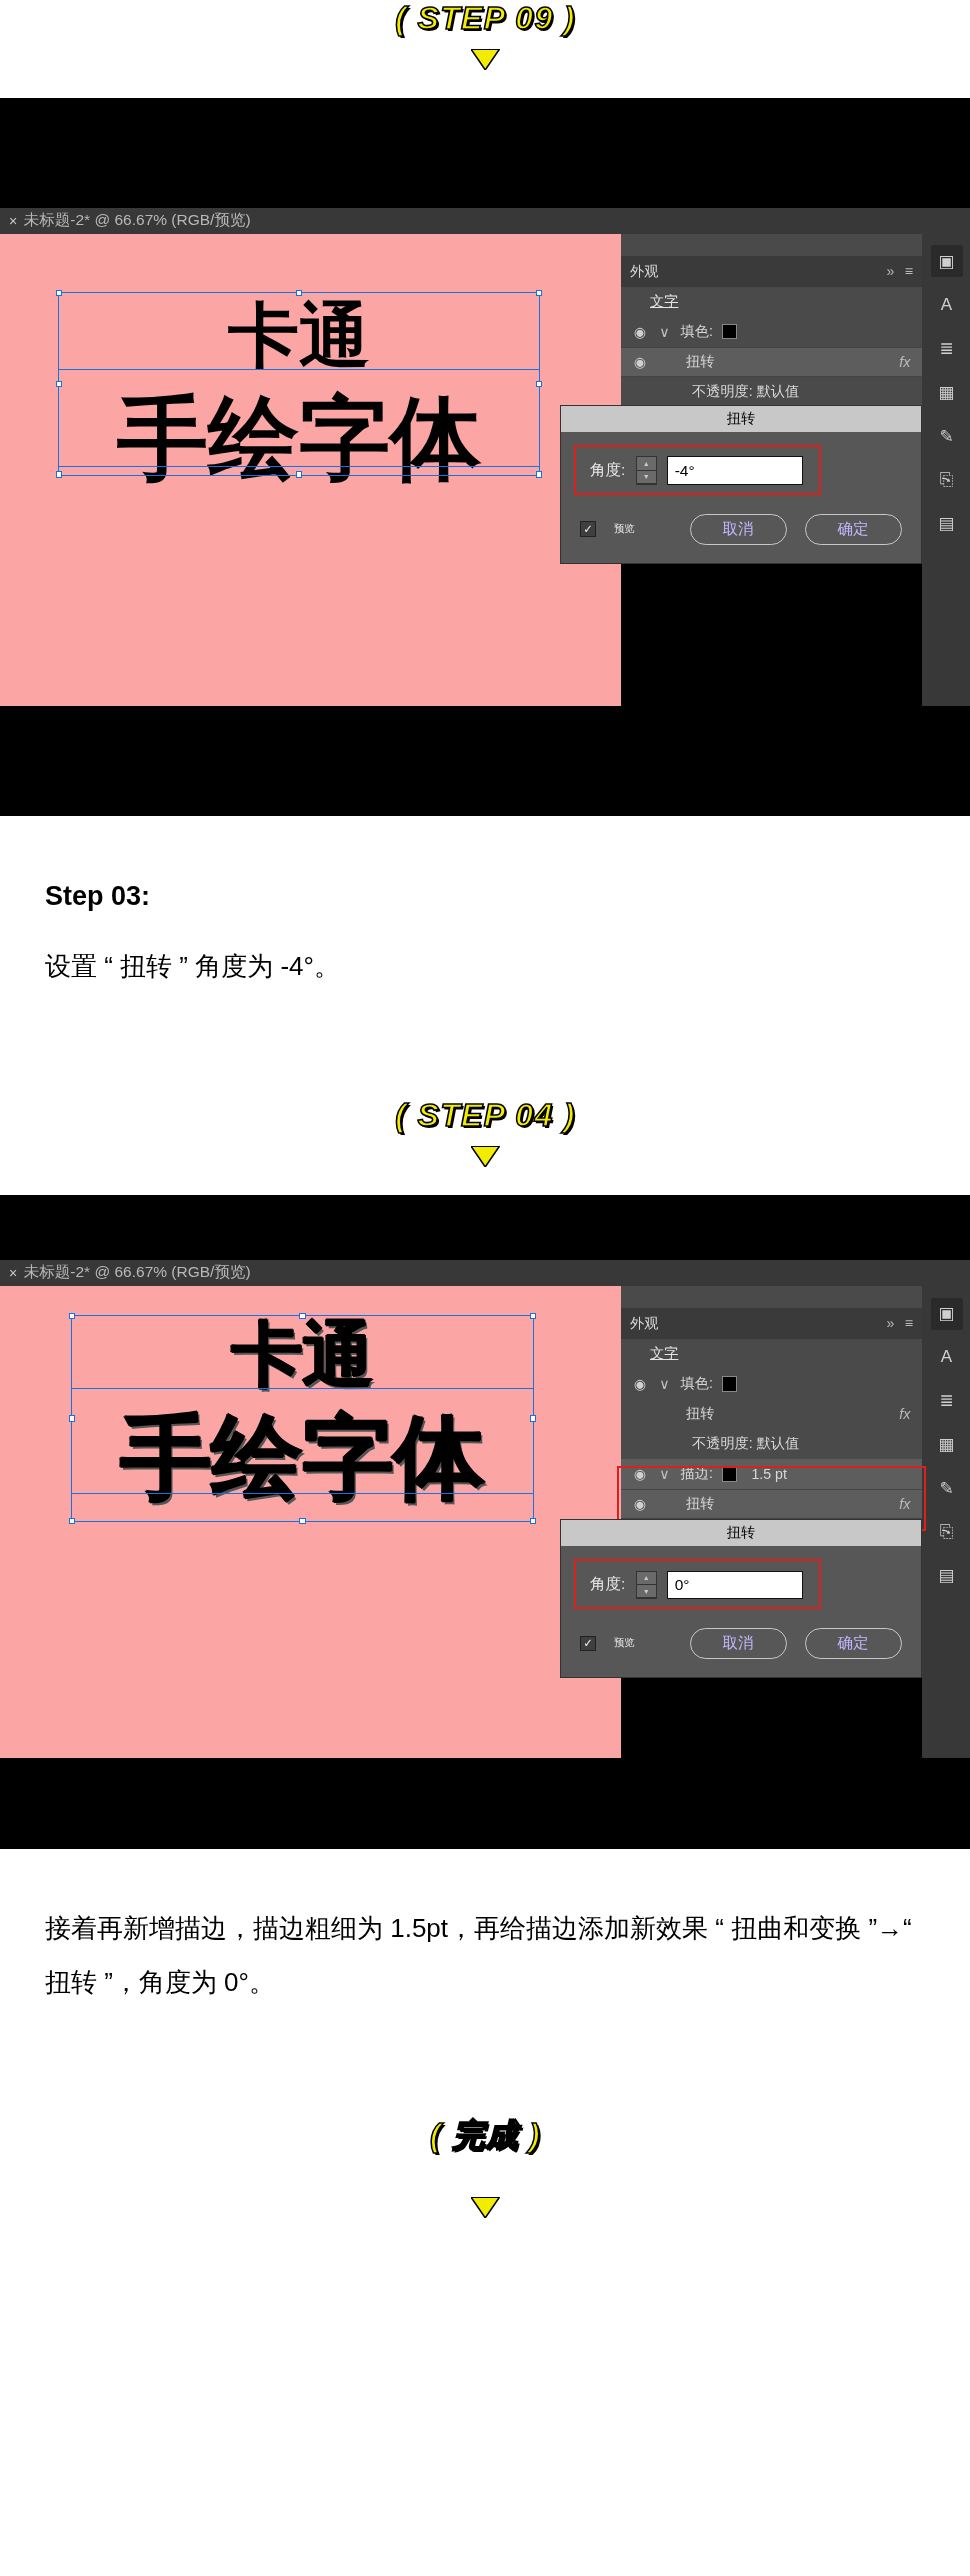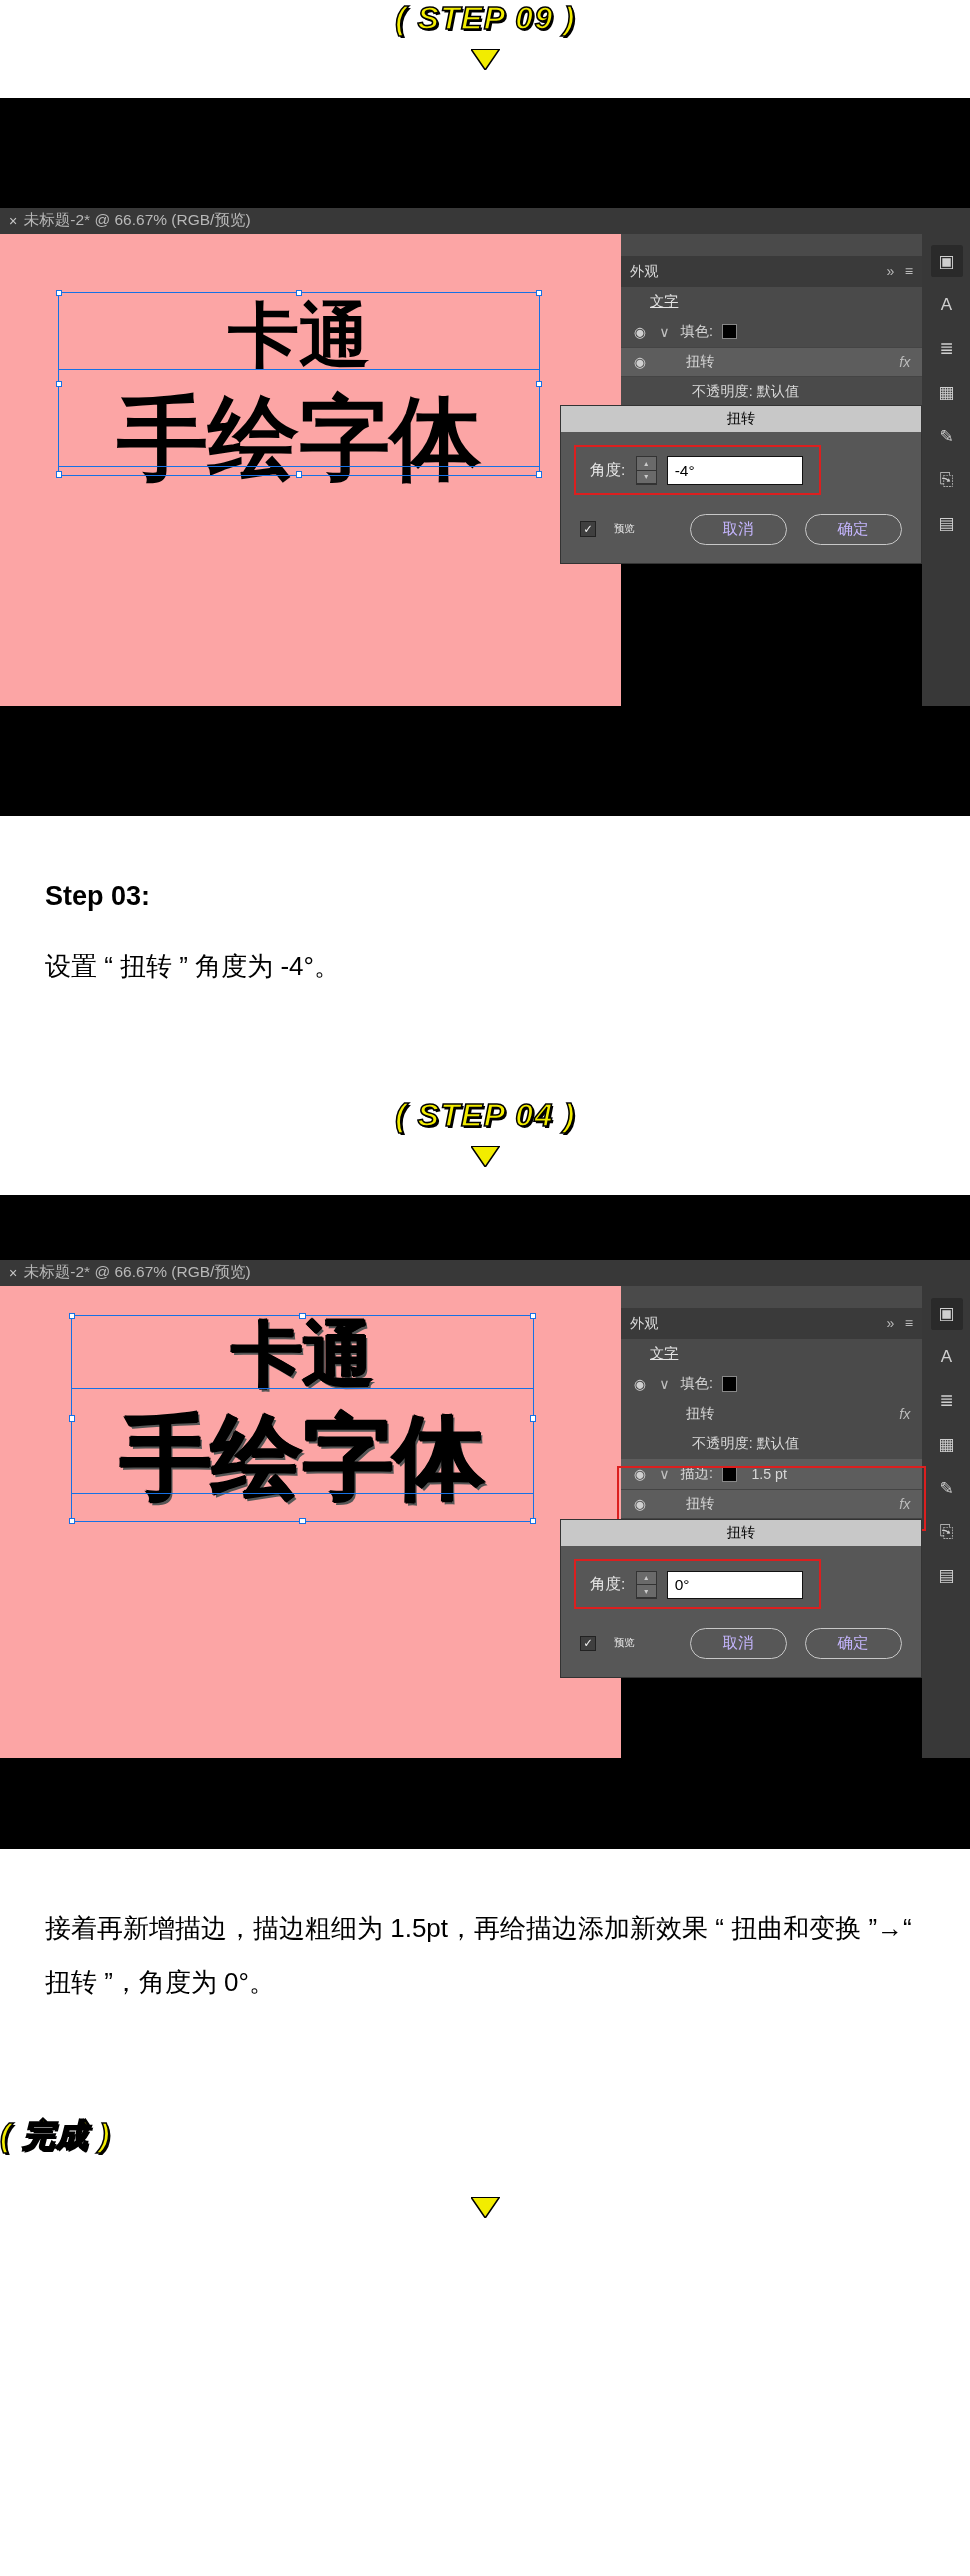--- a/index.html
+++ b/index.html
@@ -95,21 +95,21 @@
 
   
   .tool-strip { position:absolute; right:0; top:26px; width:49px; bottom:0; background:#383838; display:flex; flex-direction:column; align-items:center; gap:11.7px; padding-top:11.7px; }
   .tool-strip .slot { width:32px; height:32px; display:flex; align-items:center; justify-content:center; color:#cfcfcf; font-size:17px; border-radius:2.6px; }
   .tool-strip .slot.active { background:#2a2a2a; }
 
   
   .explain { padding: 52px 45px 104px 45px; font-size: 26px; line-height: 2.1; }
   .explain .step-label { font-weight: 800; font-size: 27px; margin-bottom: 14.2px; }
 
-  .done-pill-wrap { text-align:left; padding: 0 0 39px 0; }
+  .done-pill-wrap { text-align:center; padding: 0 0 39px 0; }
 </style>
 </head>
 <body>
 
 <div class="step-pill-wrap">
   <span class="step-pill">( STEP 09 )</span>
 </div>
 <div class="step-arrow">
   <svg viewBox="0 0 44 32">
       <polygon points="0,0 44,0 22,32" fill="#f2ec00" stroke="#000" stroke-width="2.5"></polygon>

